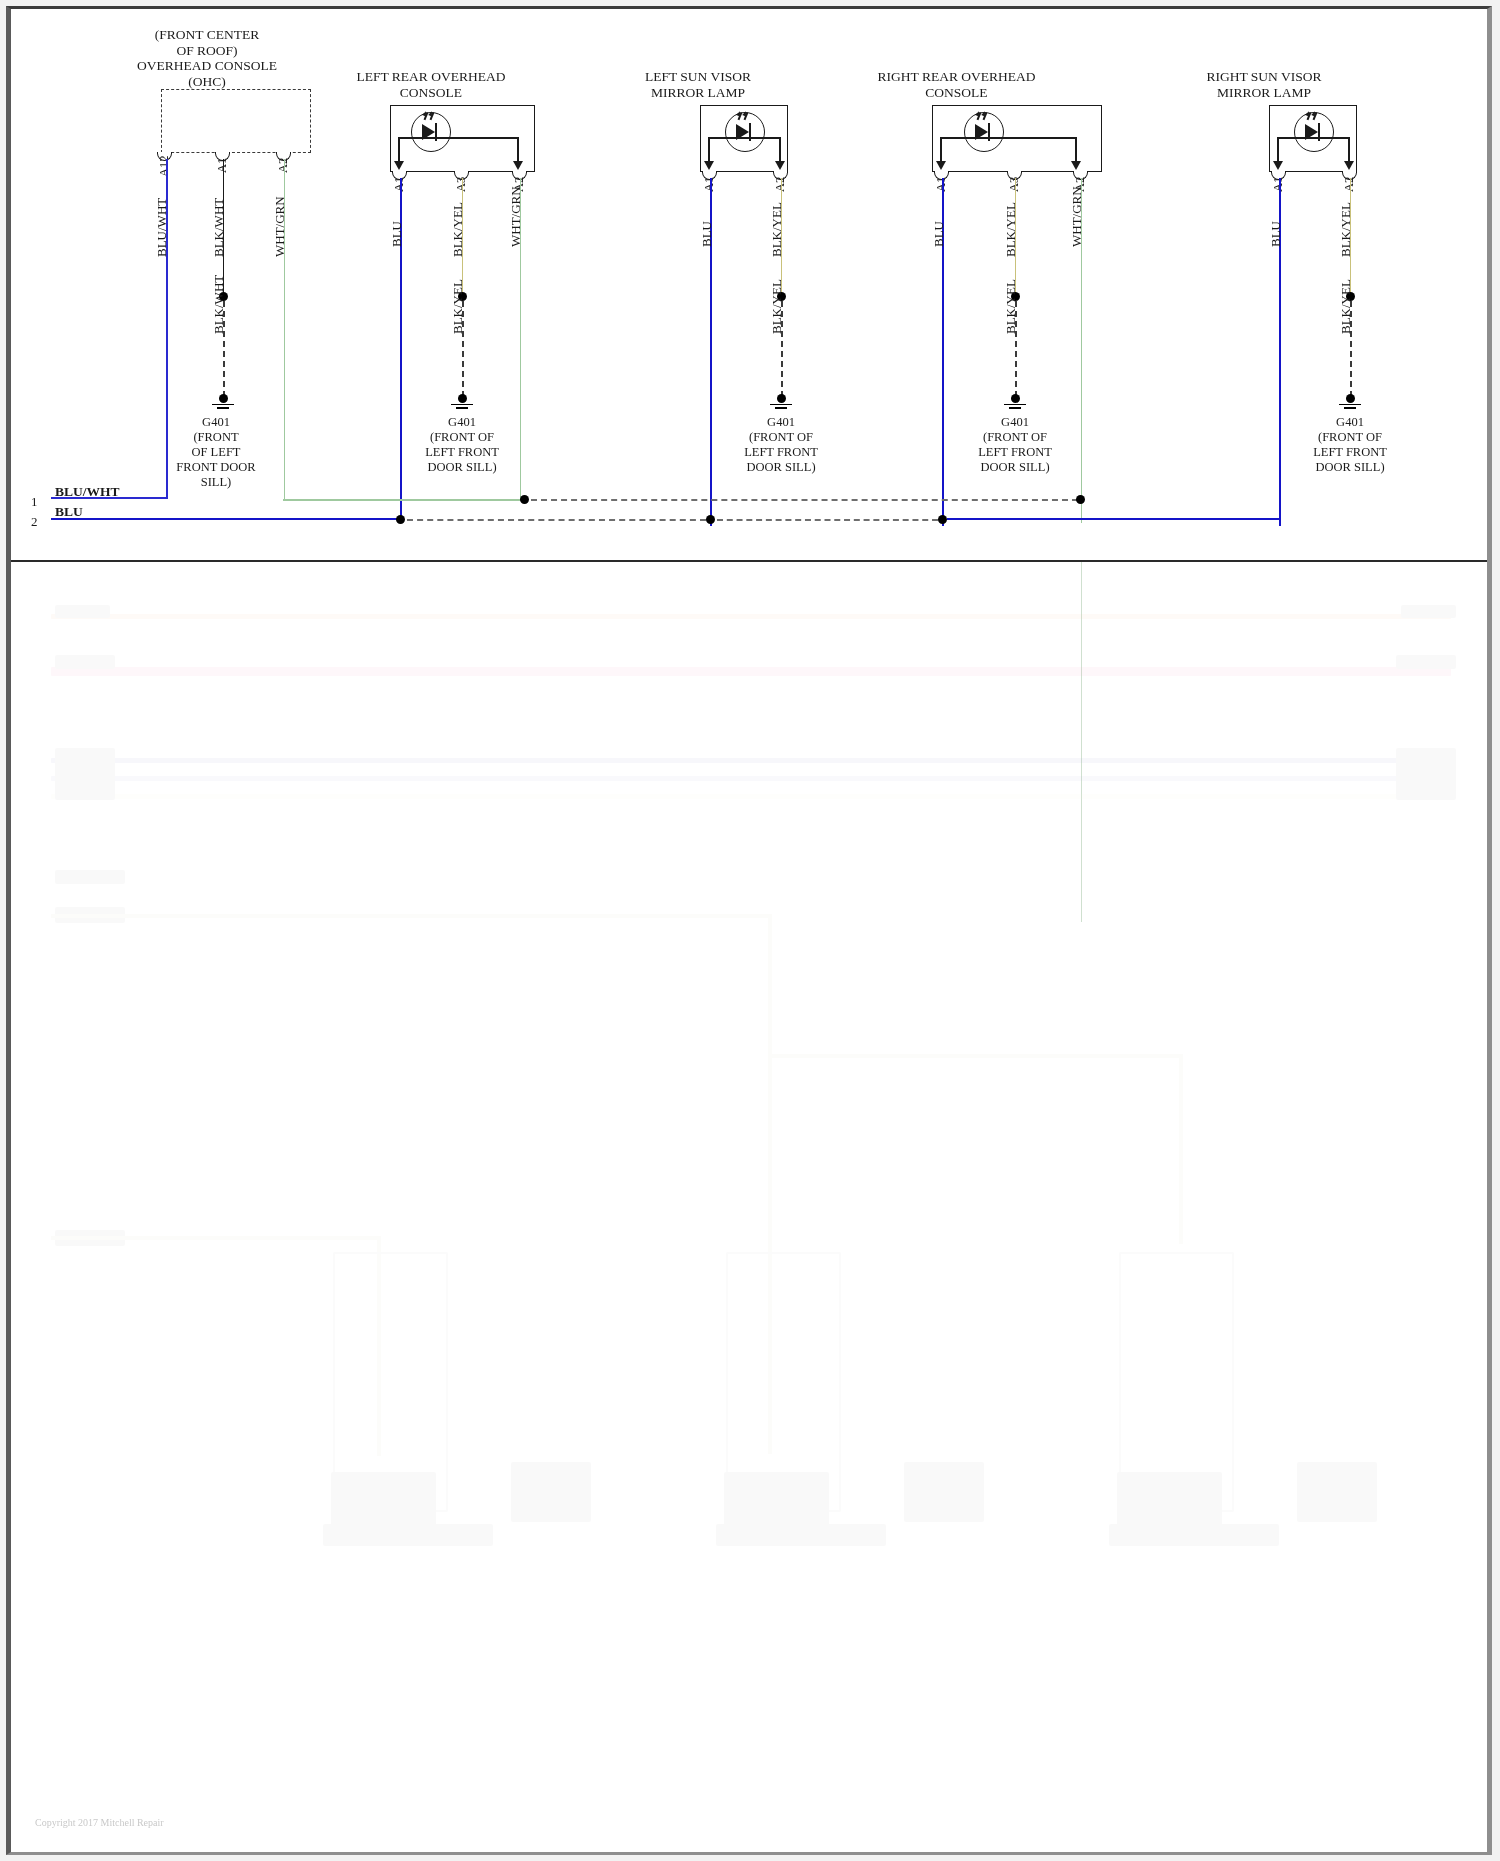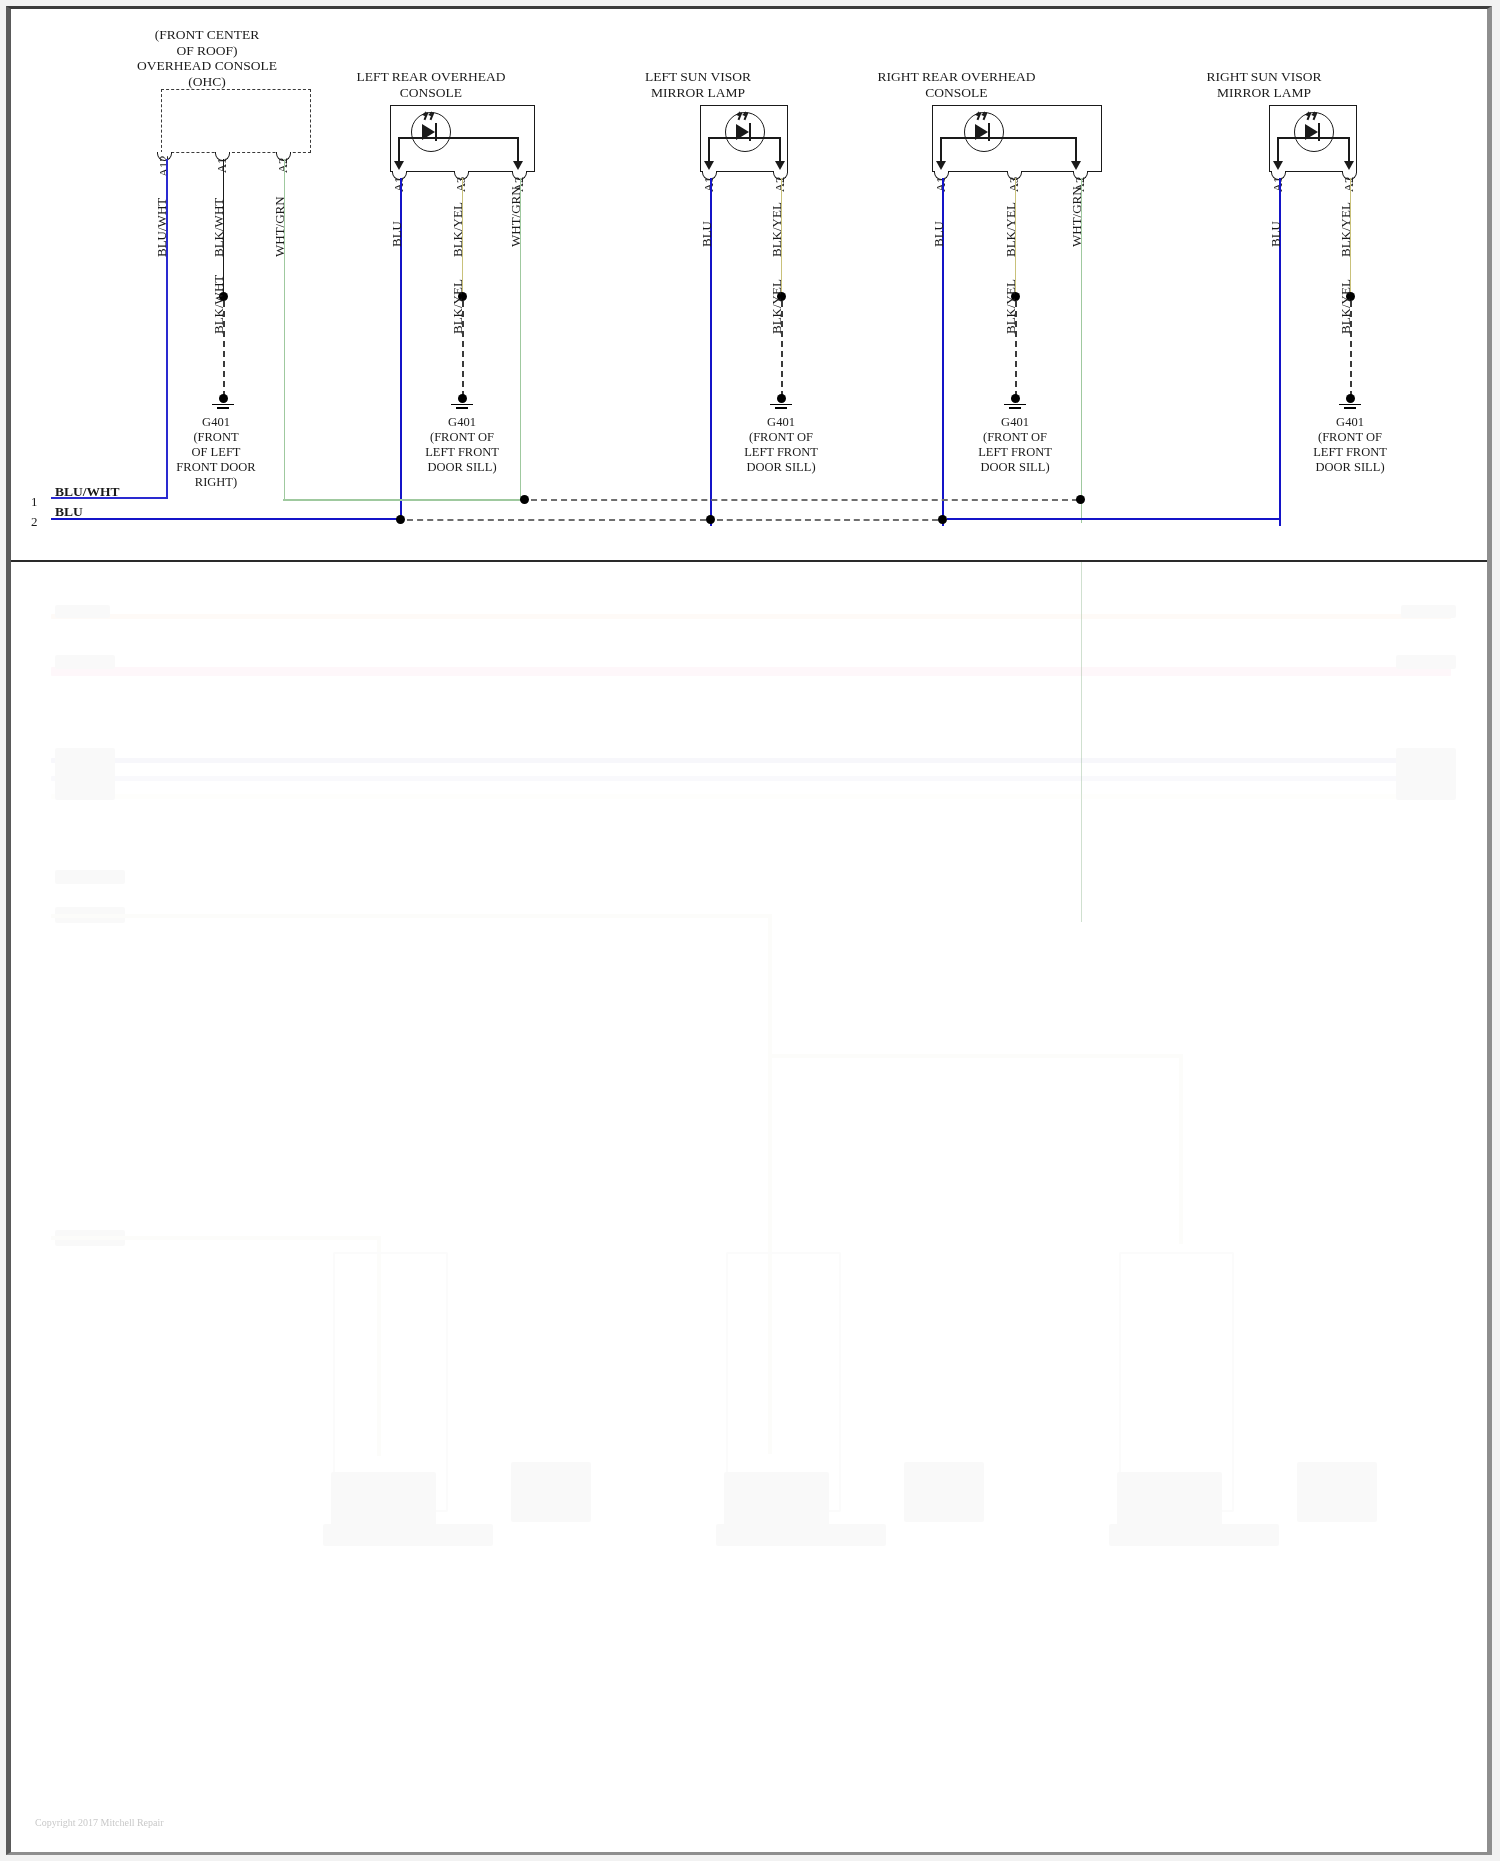--- a/index.html
+++ b/index.html
@@ -124,21 +124,21 @@
     <div class="vlbl" style="left:200px;top:325px;">BLK/WHT</div>
     <div class="gnd" style="left:199px;top:385px;">
       <div class="gd"></div>
           <div class="g1"></div>
           <div class="g2"></div>
     </div>
     <div class="lbl small" style="left:152px;top:406px;width:106px;">G401</div>
     <div class="lbl small" style="left:152px;top:421px;width:106px;">(FRONT
 OF LEFT
 FRONT DOOR
-RIGHT)</div>
+SILL)</div>
 
     <div class="w wv c-whtgrn thin" style="left:272.5px;top:150px;height:340px;"></div>
     <div class="vlbl" style="left:261px;top:248px;">WHT/GRN</div>
 
     <div class="lbl" style="left:320px;top:60px;width:200px;">LEFT REAR OVERHEAD
 CONSOLE</div>
     <div class="box-solid" style="left:379px;top:96px;width:145px;height:67px;"></div>
     <div class="led" style="left:400px;top:103px;">
       <div class="tri"></div>
           <div class="bar"></div>

